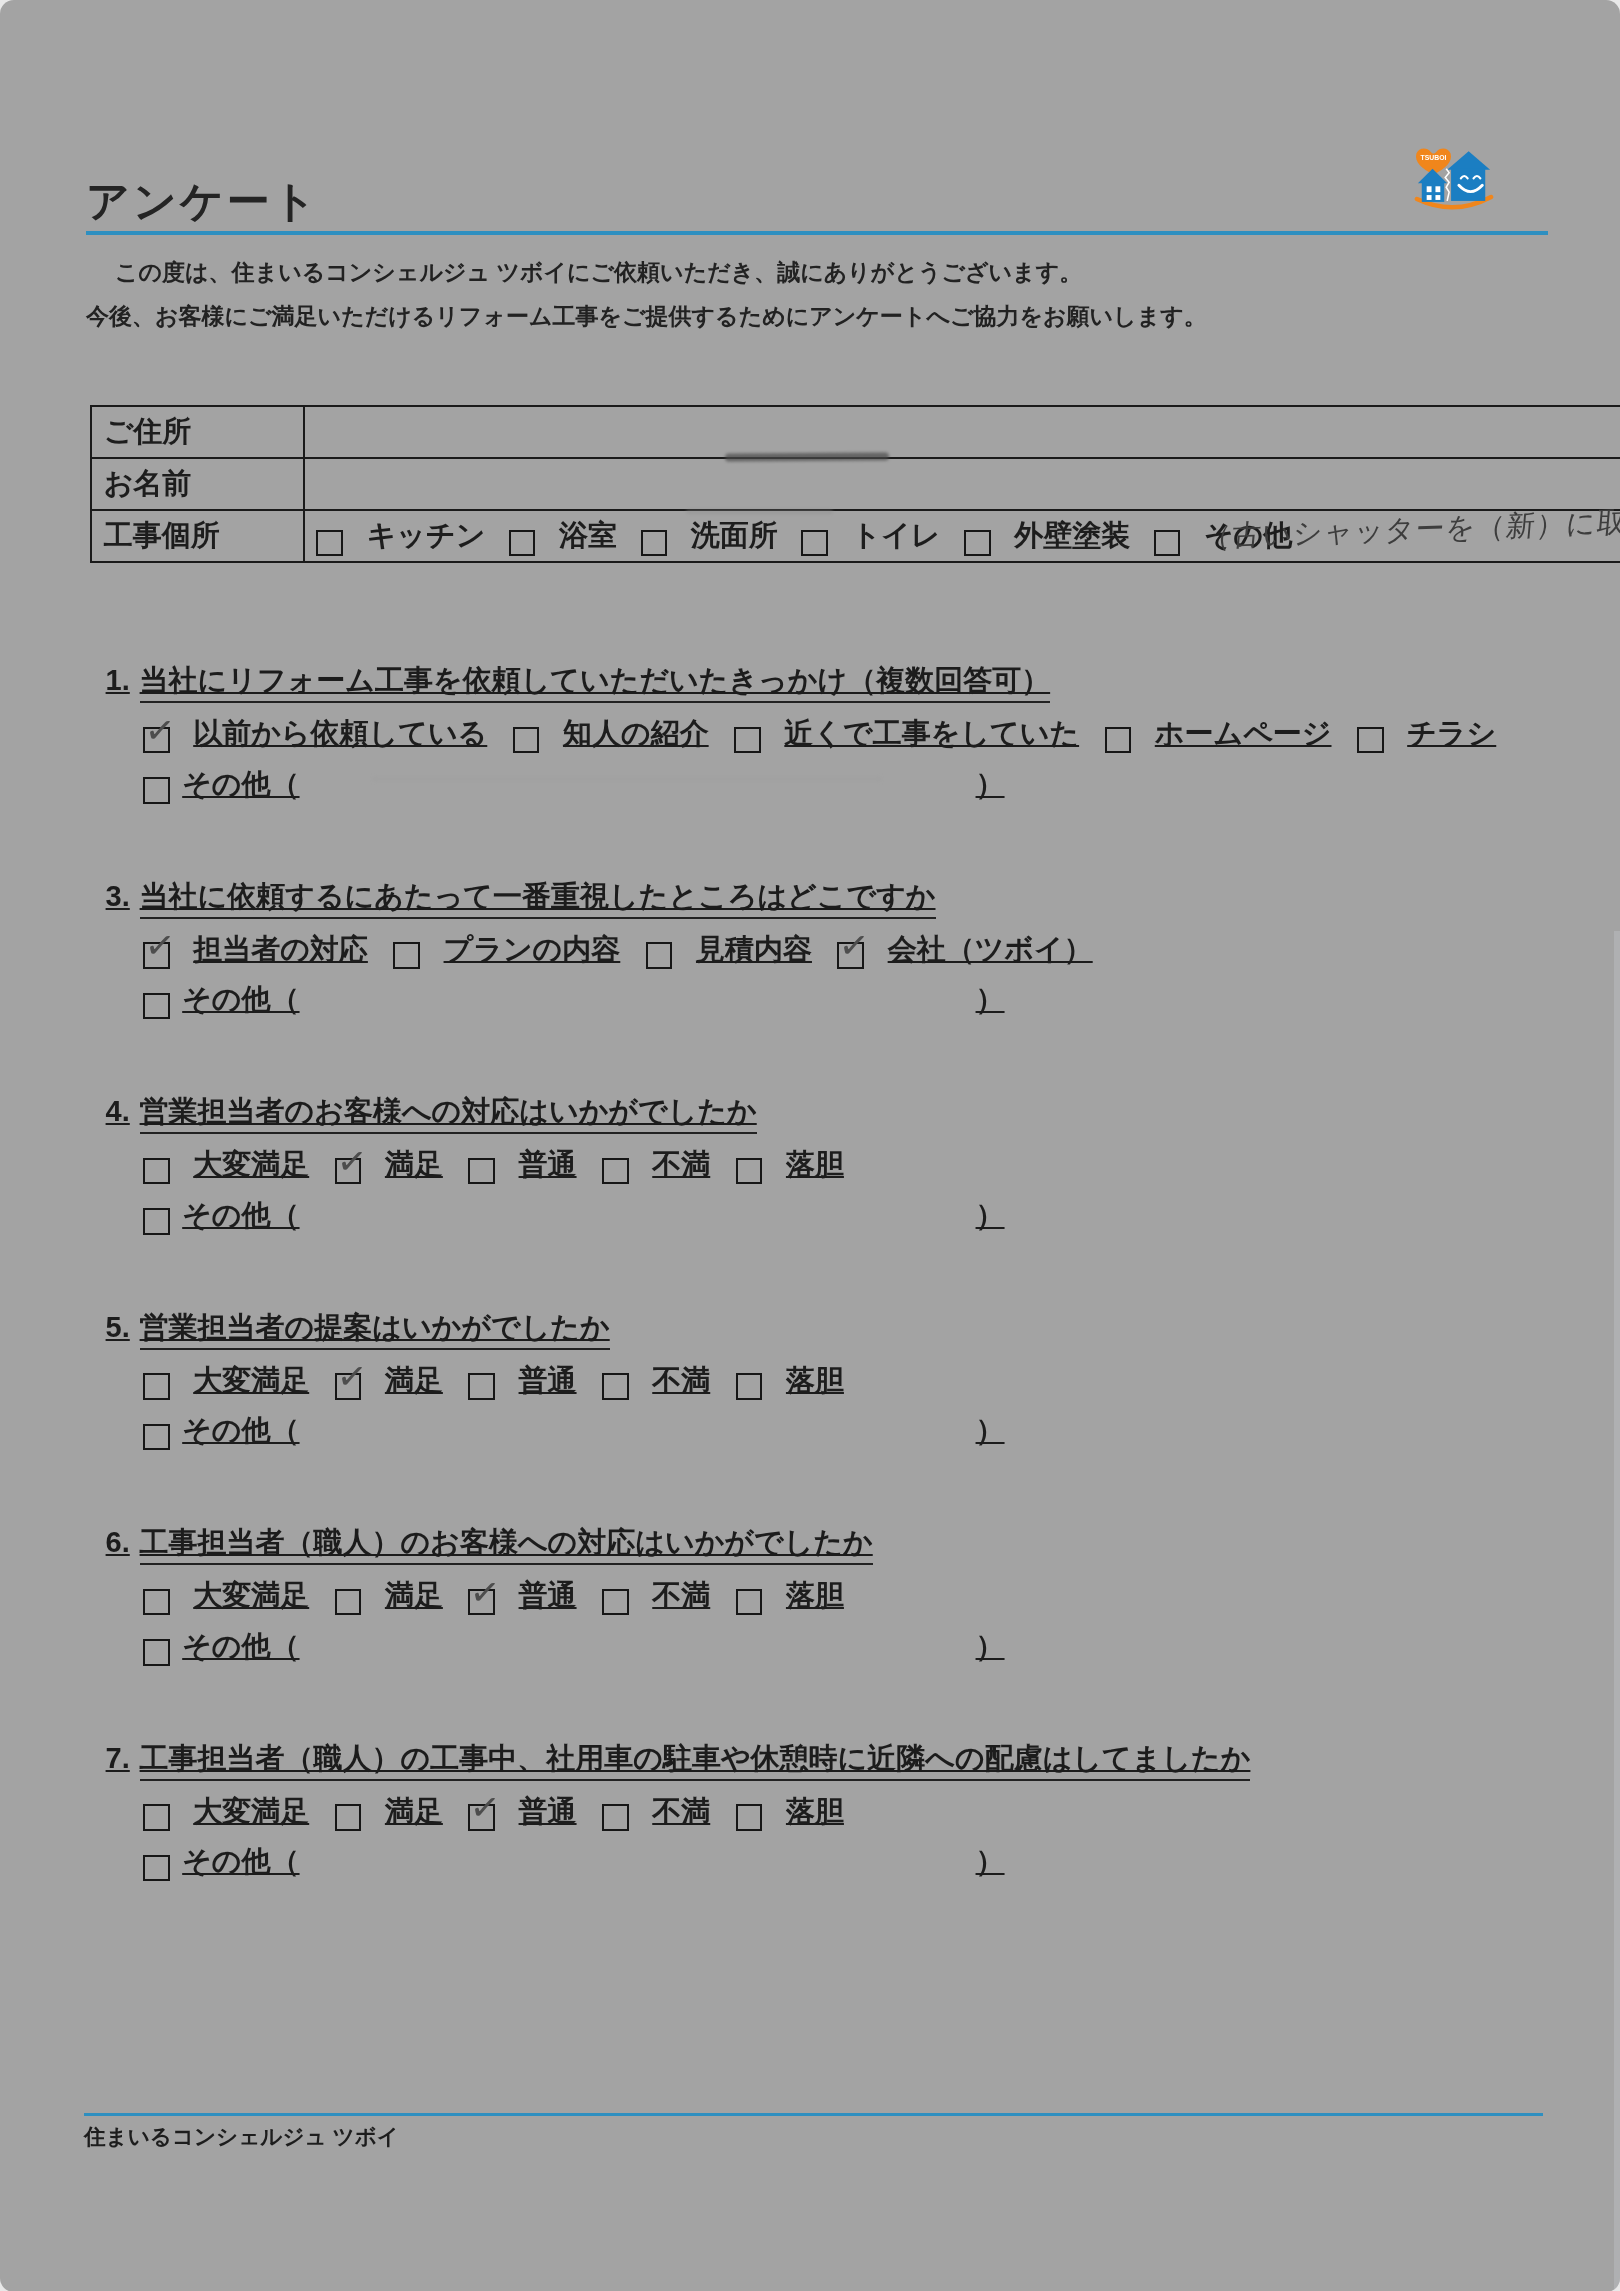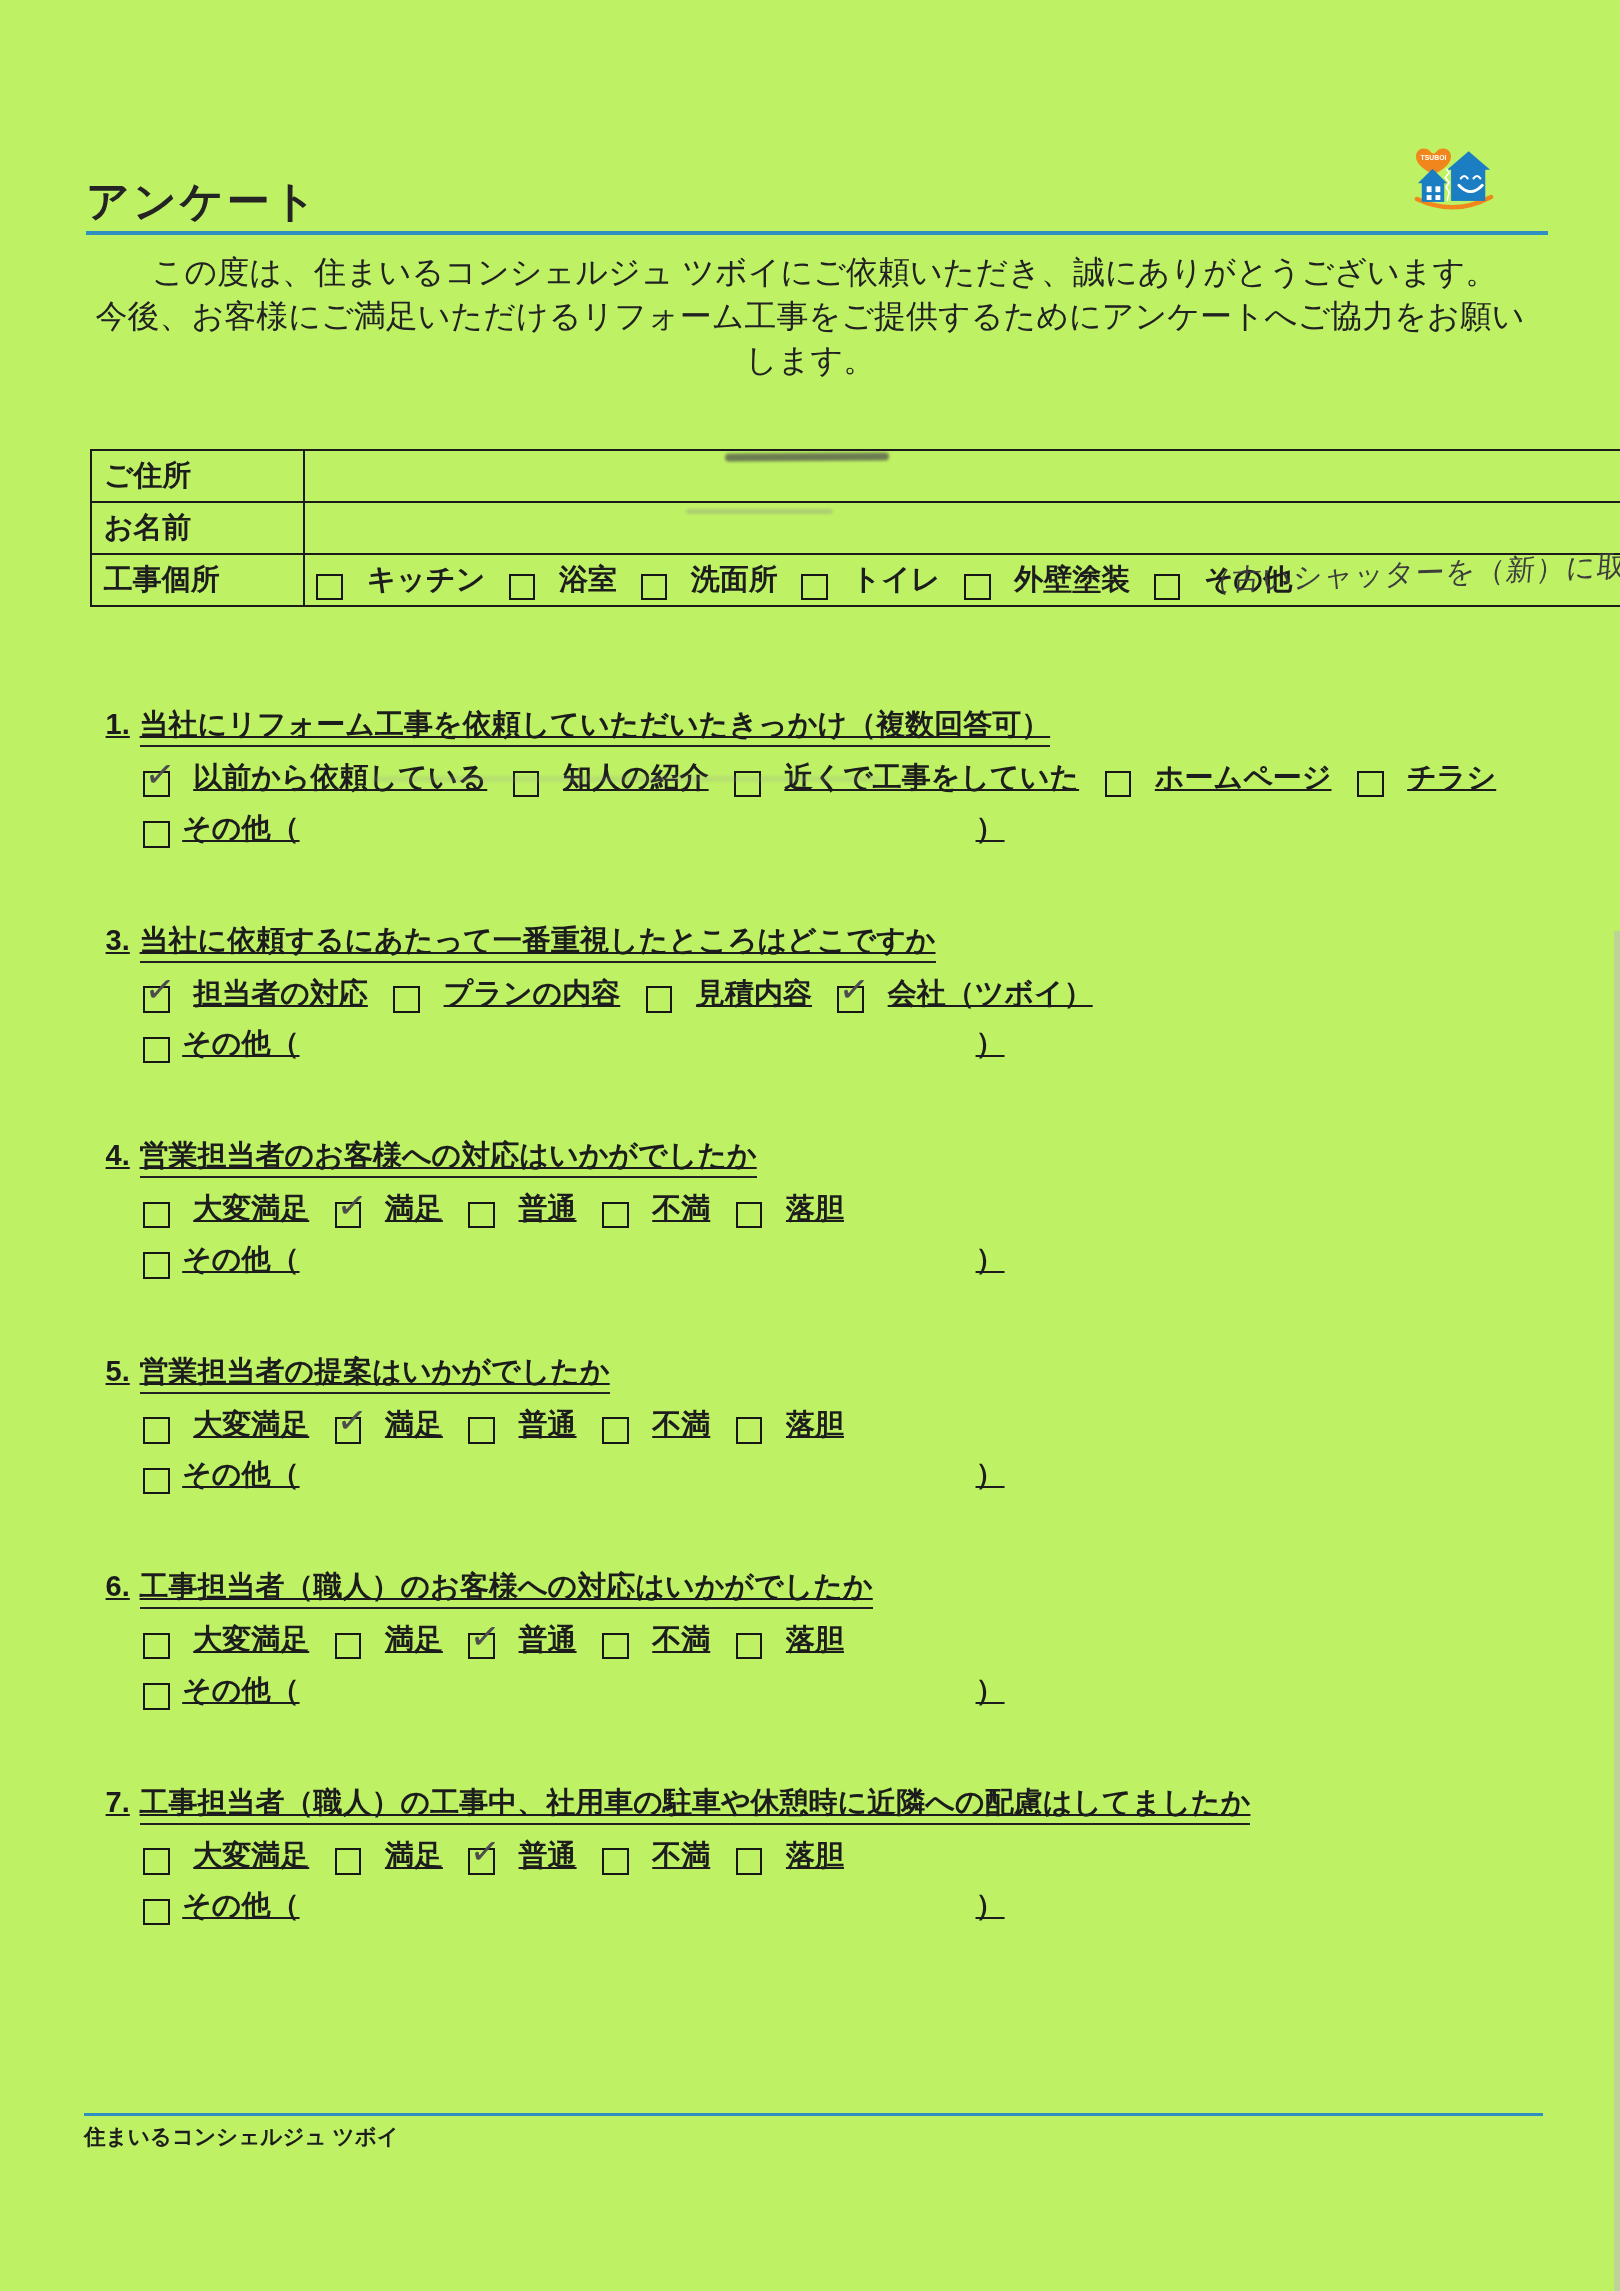--- a/index.html
+++ b/index.html
@@ -1,39 +1,40 @@
 <!DOCTYPE html>
 <html><head>
 <meta charset="utf-8">
 <style>
   html,body{margin:0;padding:0;background:#e8e8e8;}
   .page{
     position:relative;
     width:1620px;height:2292px;
-    background:#bef264;
+    background:#a3a3a3;
     overflow:hidden;
     font-family:"Liberation Sans","DejaVu Sans",sans-serif;
     color:#1c1c1c;
+    border-radius:14px;
   }
   .content{padding:0 86px;position:relative;}
 
   
   h1.page-title{
     margin:0;padding-top:176px;
     font-size:43px;line-height:51px;
     font-weight:900;letter-spacing:2.9px;color:#242424;
   }
   .rule{height:3.9px;background:#2e8fc0;}
   .title-rule{margin-top:3.9px;width:1462px;}
 
   
   .logo{position:absolute;left:1413px;top:143px;width:82px;height:69px;}
 
   
-  .intro{margin:15.7px 0 0 0;font-size:32px;line-height:44px;font-weight:400;color:#222;text-align:center;}
+  .intro{margin:15.7px 0 0 0;font-size:23px;line-height:44px;font-weight:700;color:#222;}
   .intro .line1{display:block;text-indent:29px;}
   .intro .line2{display:block;}
 
   
   table.info-table{
     border-collapse:collapse;margin:67px 0 0 3.9px;
     width:1596px;table-layout:fixed;
   }
   table.info-table td{
     border:2.5px solid #1a1a1a;height:50px;

